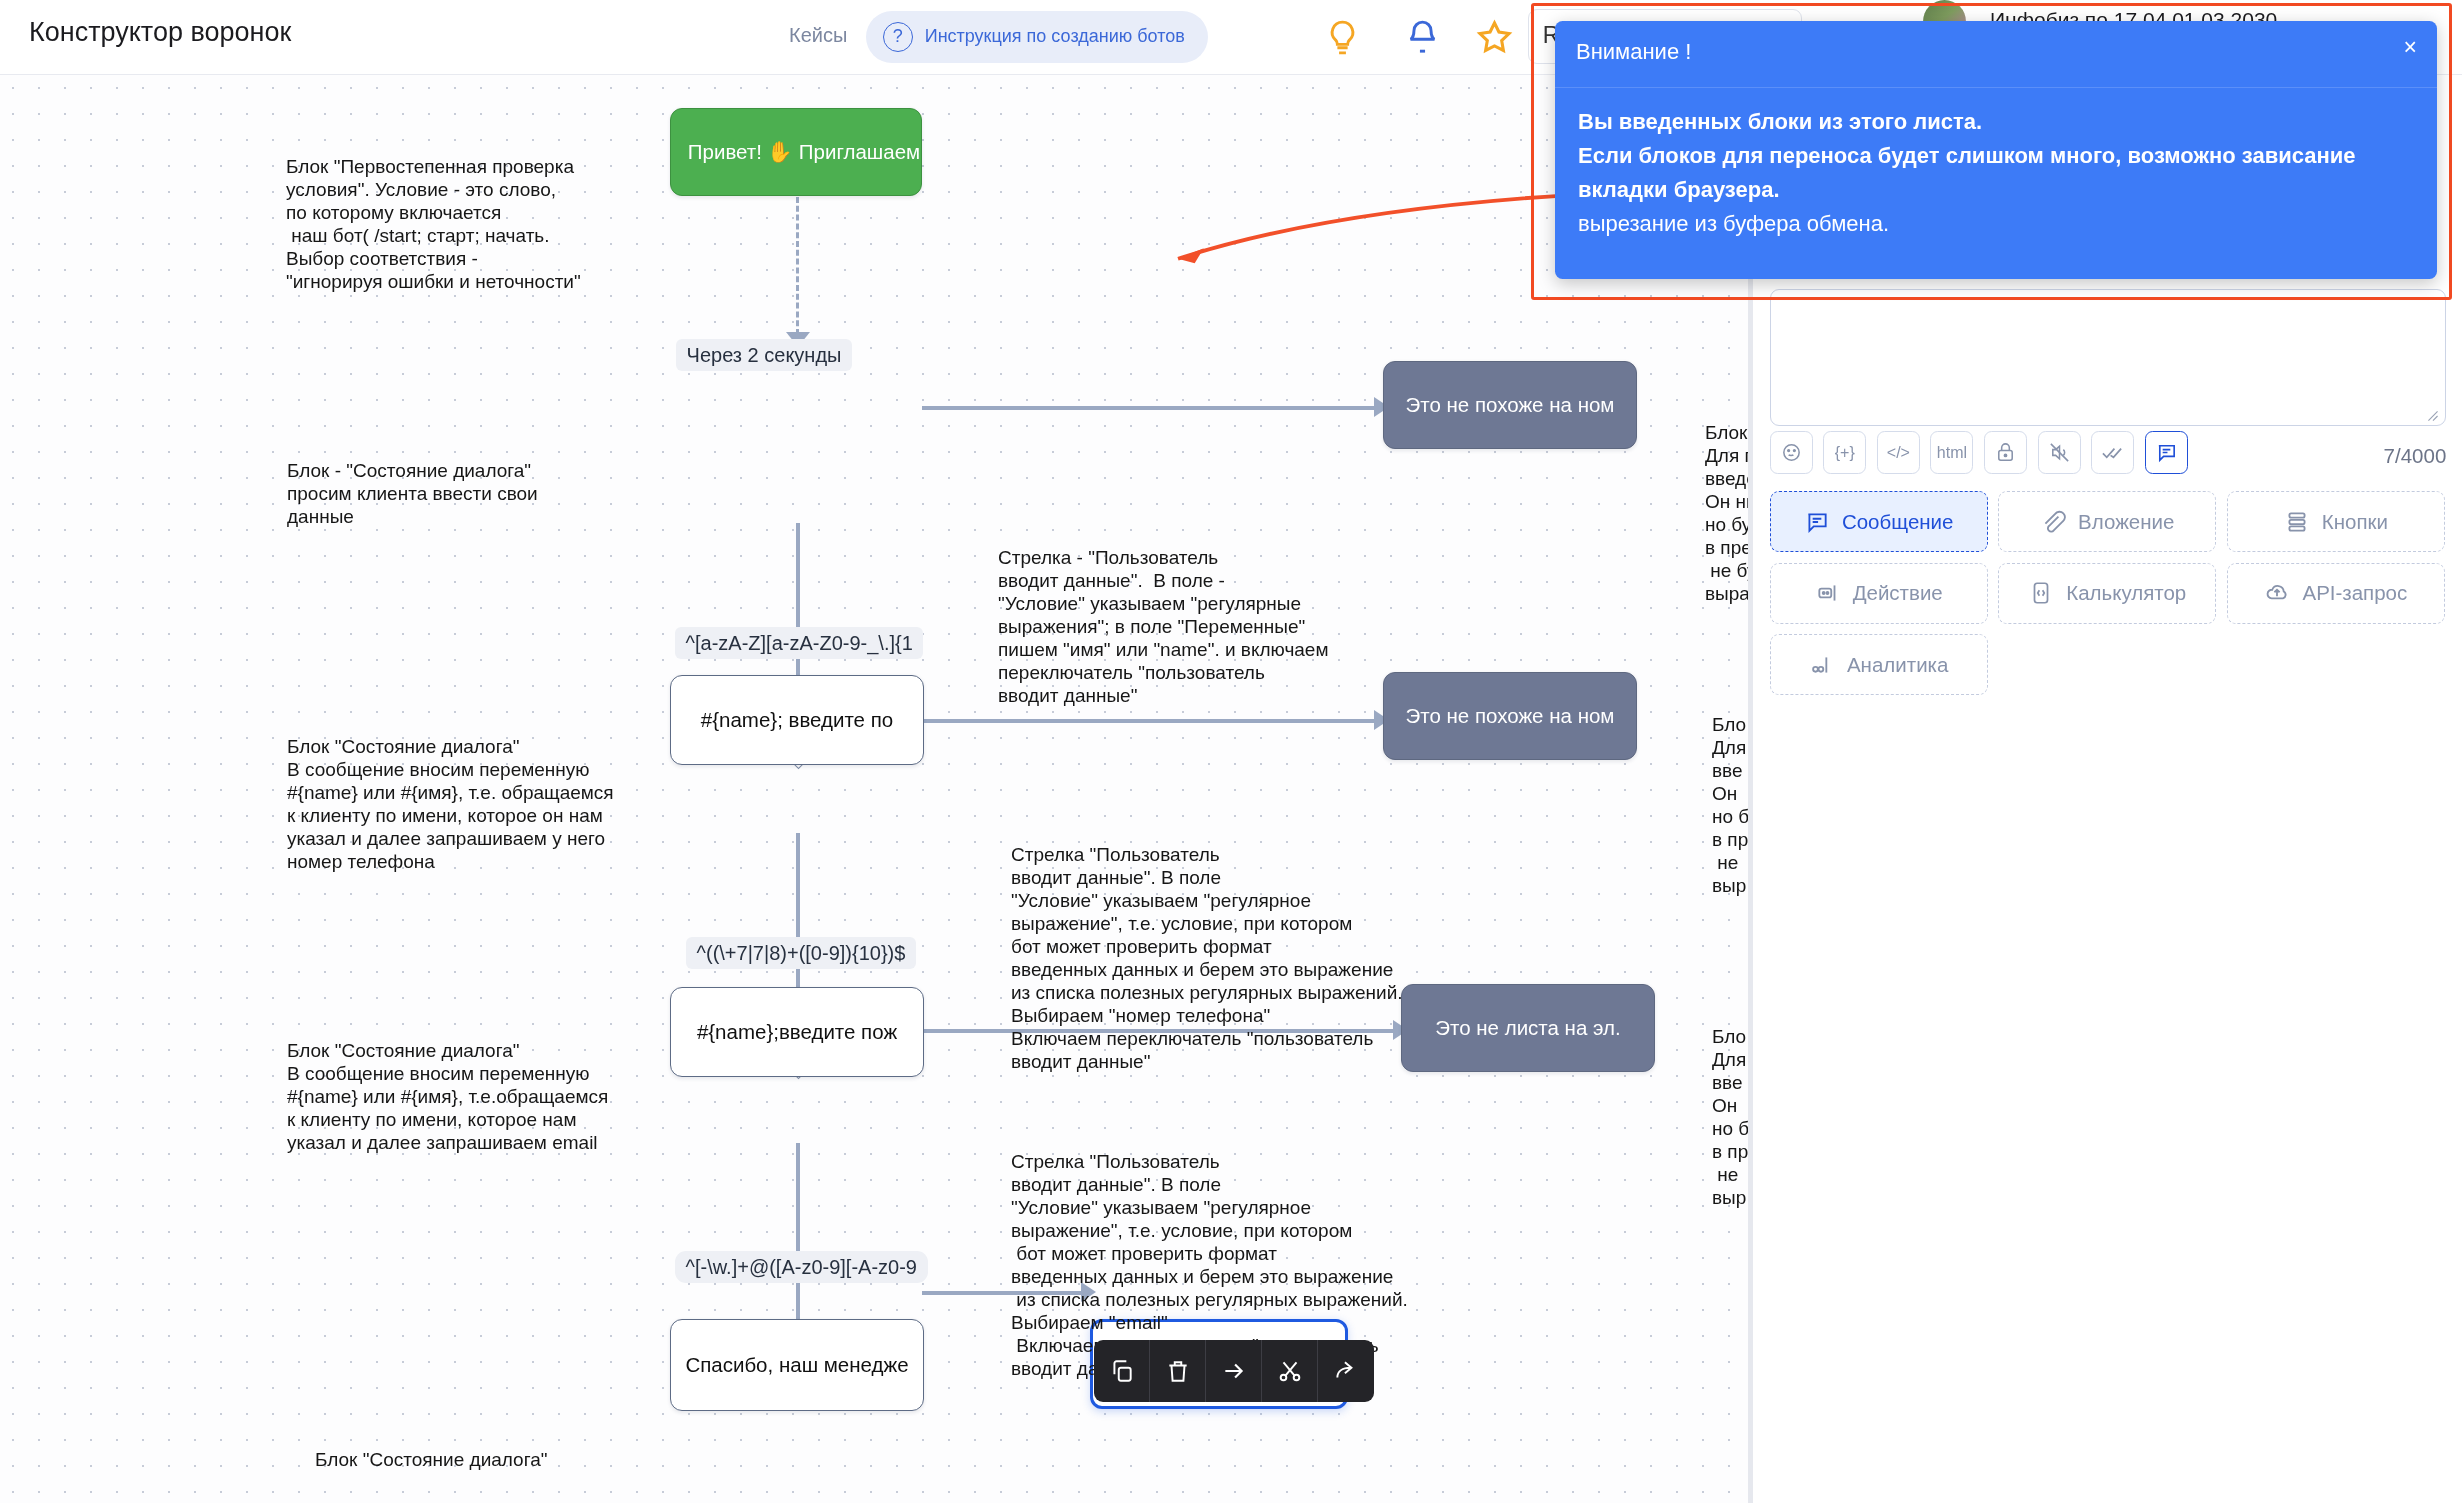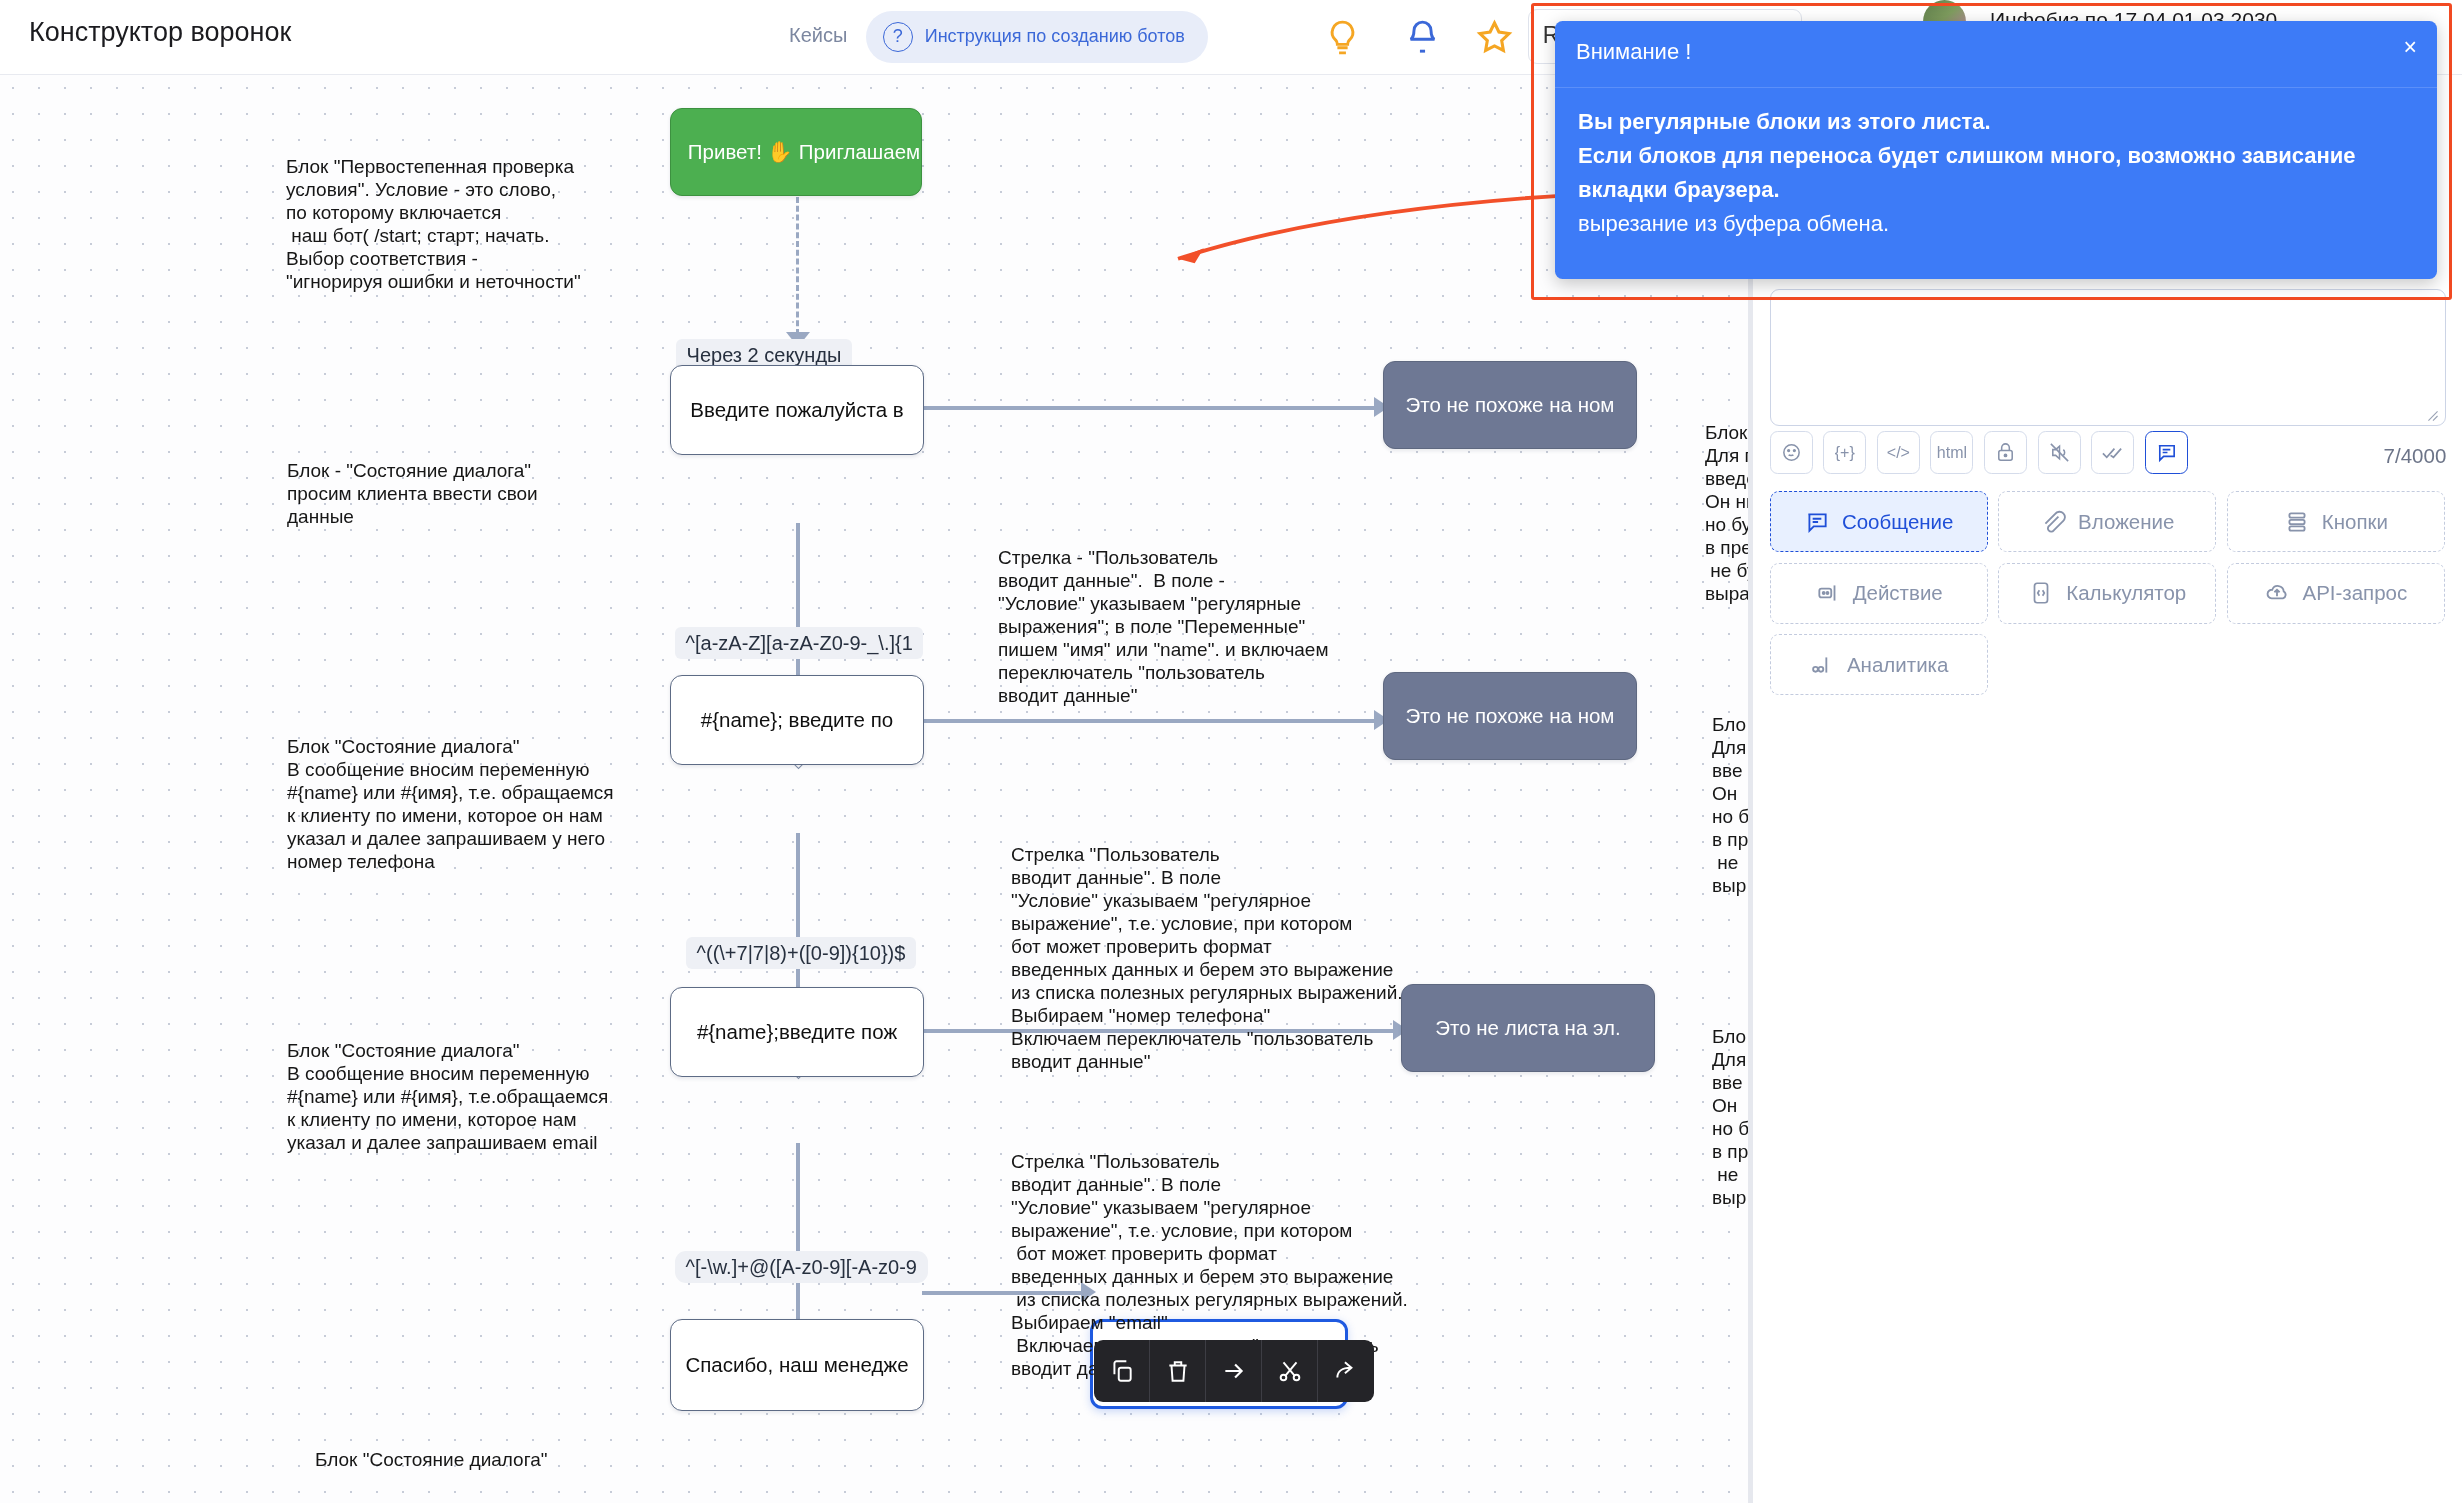--- a/index.html
+++ b/index.html
@@ -309,23 +309,20 @@
 
     <div class="edge-label" style="left:676px; top:264px;">Через 2 секунды</div>
     <div class="edge-label" style="left:675px; top:552px;">^[a-zA-Z][a-zA-Z0-9-_\.]{1</div>
     <div class="edge-label" style="left:686px; top:862px;">^((\+7|7|8)+([0-9]){10})$</div>
     <div class="edge-label" style="left:675px; top:1176px;border-radius:11px;">^[-\w.]+@([A-z0-9][-A-z0-9</div>
 
     <div class="node node-green" style="left:670px; top:33px; width:252px; height:88px;padding-left:16px;">
       <span>Привет! ✋ Приглашаем</span>
     </div>
 
-    <div class="node node-white" style="left:670px; top:290px; width:254px; height:90px;">
-      <span>Введите пожалуйста в</span>
-    </div>
 
     <div class="node node-gray" style="left:1383px; top:286px; width:254px; height:88px;">
       <span>Это не похоже на ном</span>
     </div>
 
     <div class="node node-white" style="left:670px; top:600px; width:254px; height:90px;">
       <span>#{name}; введите по</span>
     </div>
 
     <div class="node node-gray" style="left:1383px; top:597px; width:254px; height:88px;">
@@ -576,21 +573,21 @@
     </div>
   </div>
 
   <div class="alert-outer"></div>
   <div class="alert">
     <div class="alert-hd">
       <span class="alert-title">Внимание !</span>
       <span class="alert-close">×</span>
     </div>
     <div class="alert-body">
-      <p class="b">Вы регулярные блоки из этого листа.</p>
+      <p class="b">Вы введенных блоки из этого листа.</p>
       <p class="b">Если блоков для переноса будет слишком много, возможно зависание</p>
       <p class="b">вкладки браузера.</p>
       <p>вырезание из буфера обмена.</p>
     </div>
   </div>
 
 </div>
 
 
 </body></html>

